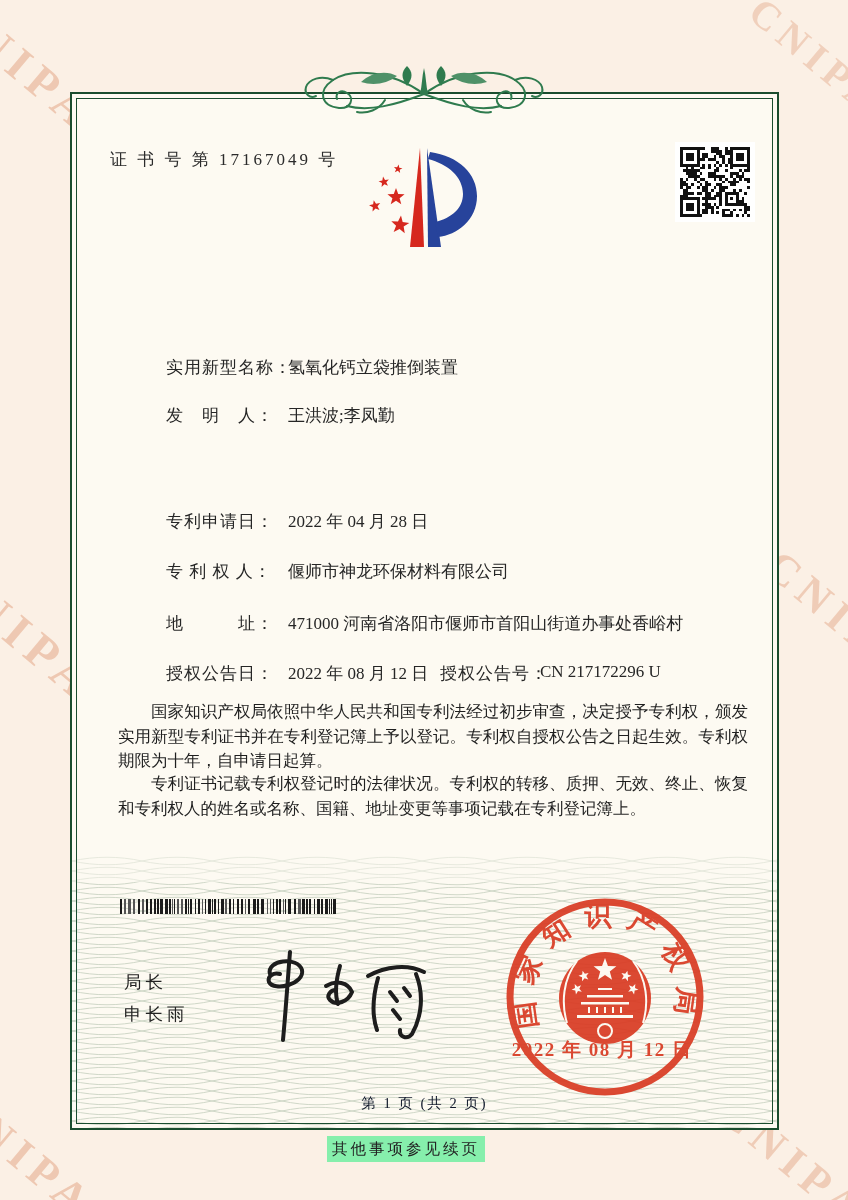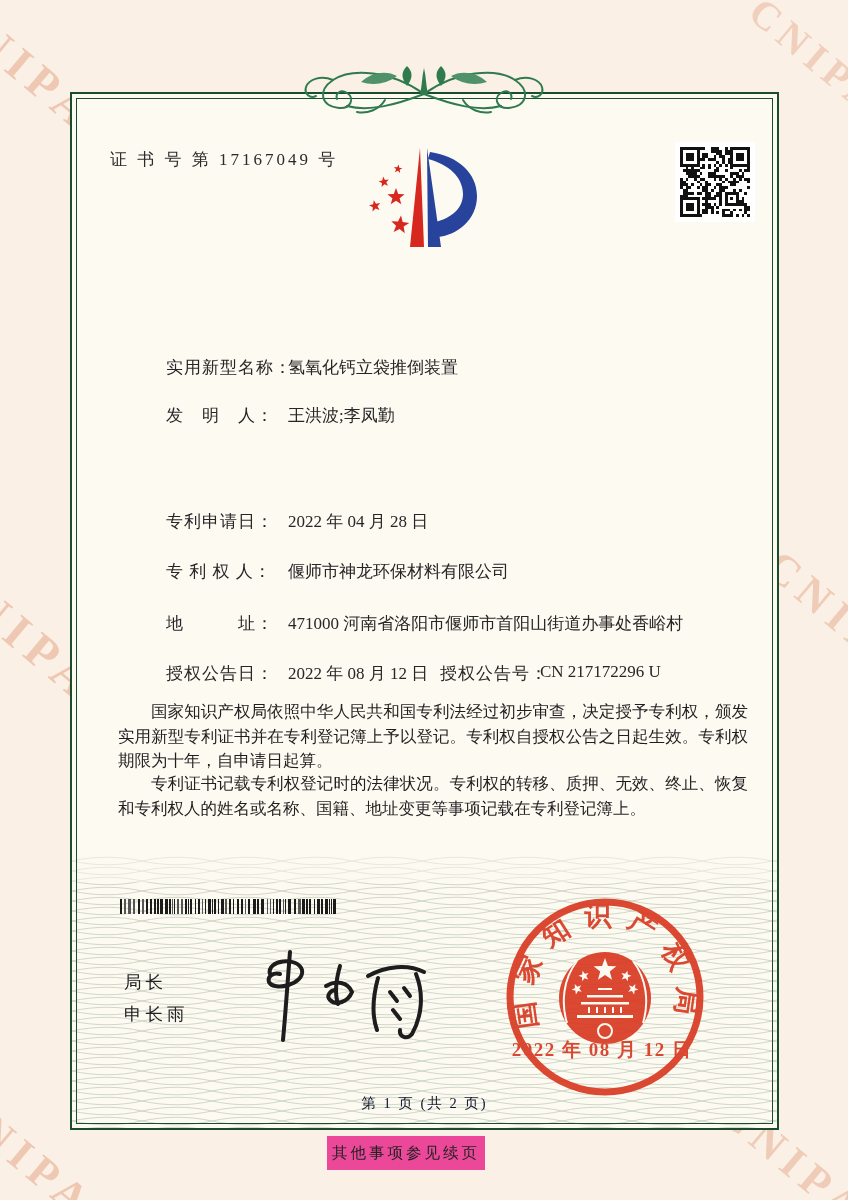--- a/index.html
+++ b/index.html
@@ -38,21 +38,21 @@
   .flabel2{left:392px; letter-spacing:1px;}
   .fvalue2{left:492px;}
   .para{
     position:absolute; left:118px; width:630px; font-size:16.5px; line-height:24.6px;
     text-align:justify; text-indent:2em; color:#1f1f1f;
   }
   .qr-box{position:absolute; left:675px; top:142px; width:80px; height:80px; background:#fff;}
   .sig-label{position:absolute; left:124px; font-size:17.5px; letter-spacing:4px; color:#222;}
   .page-num{position:absolute; left:70px; top:1094px; width:709px; text-align:center; font-size:14.5px; letter-spacing:2px; color:#0f172a;}
   .cont-note{
-    position:absolute; left:327px; top:1136px; width:158px; height:34px; background:#ec4899;
+    position:absolute; left:327px; top:1136px; width:158px; height:26px; background:#86efac;
     display:flex; align-items:center; justify-content:center;
     font-size:15.5px; letter-spacing:3px; color:#222;
   }
   svg{display:block;}
 </style>
 </head>
 <body>
 
 <div class="page">
 

